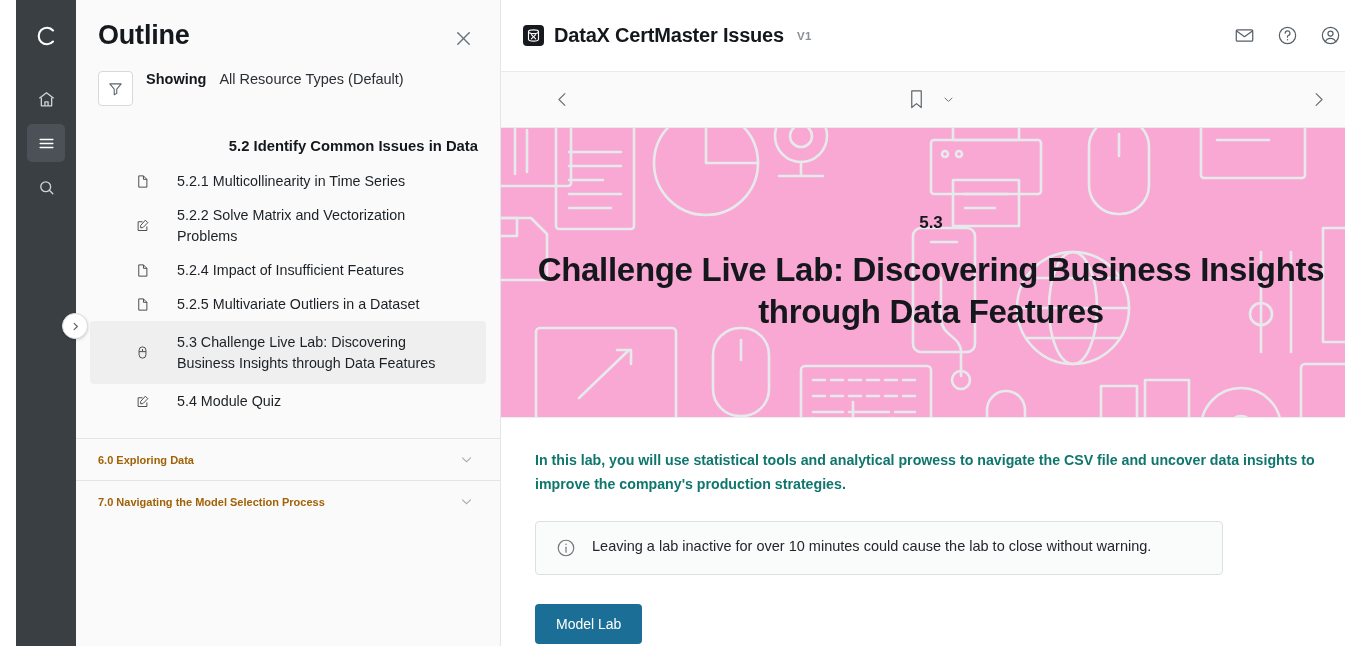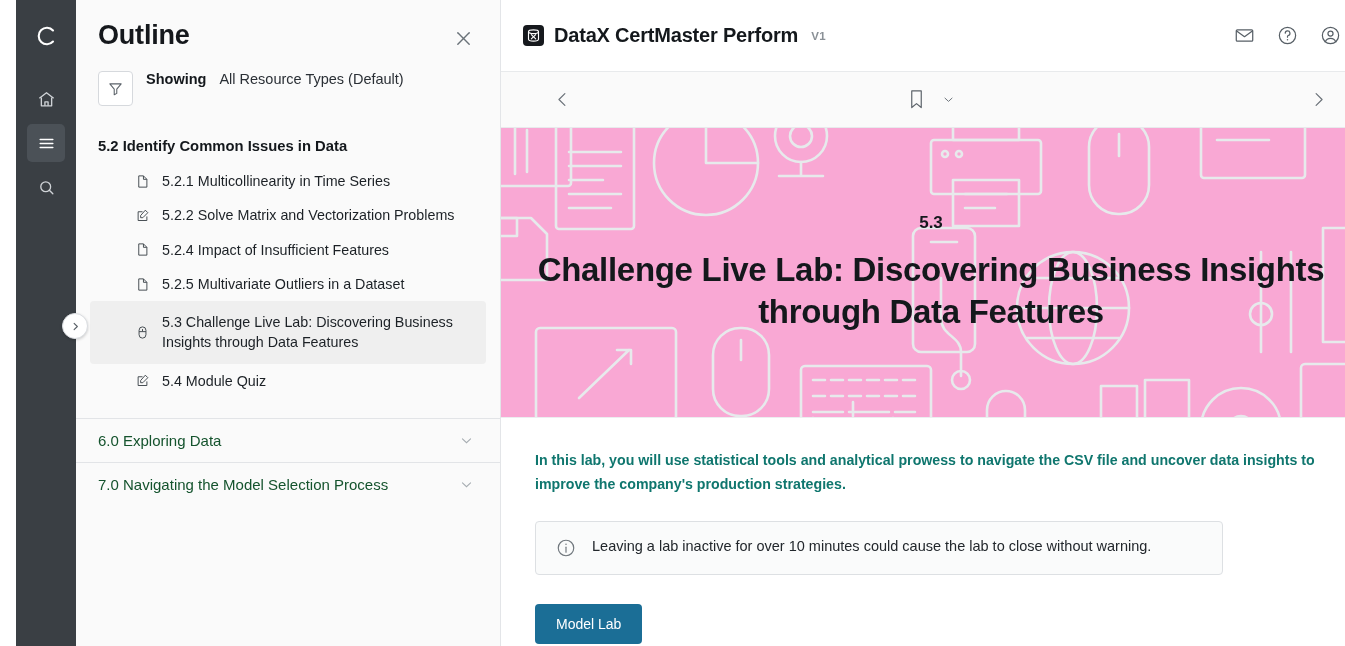--- a/index.html
+++ b/index.html
@@ -68,36 +68,37 @@
     overflow: hidden;
   }
   .clip-chevron {
     position: absolute; right: 30px; top: 2px; width: 12px; height: 5px;
     overflow: hidden; opacity: .35;
   }
 
   .sec-head {
     font-size: 14.8px; font-weight: bold; color: #14181c;
     padding: 10px 22px 10px 22px;
+    text-align: right;
   }
   .item {
-    display: flex; align-items: center; gap: 11px;
+    display: flex; align-items: center; gap: 26px;
     padding: 7px 26px 7px 45px; cursor: pointer;
     border-radius: 4px; margin: 0 14px;
   }
   .item.selected { background: #efefef; }
   .item-ico { flex: 0 0 16px; color: #3e454b; display: flex; align-items: center; }
   .item-label { font-size: 14.3px; color: #1c2126; line-height: 1.42; font-weight: 500; }
 
   .collapsible {
     display: flex; align-items: center; justify-content: space-between;
     padding: 13px 26px 13px 22px;
     border-top: 1px solid #e2e4e7; cursor: pointer;
   }
-  .collapsible-label { font-size: 15px; font-weight: normal; color: #14532d; }
+  .collapsible-label { font-size: 11px; font-weight: bold; color: #a16207; }
   .sb-track { position: absolute; right: 5px; top: 125px; bottom: 0; width: 8px; }
 
   
   .main { flex: 1; height: 646px; background: #ffffff; display: flex; flex-direction: column; overflow: hidden; }
   .topbar {
     height: 72px; flex: 0 0 72px; display: flex; align-items: center;
     padding: 0 20px 0 22px; border-bottom: 1px solid #e8eaec; background: #fff;
   }
   .brand { display: flex; align-items: center; gap: 10px; }
   .brand-logo {
@@ -317,21 +318,21 @@
     <div class="topbar">
       <div class="brand">
         <span class="brand-logo">
           <svg width="15" height="15" viewBox="0 0 24 24" fill="none" stroke="#ffffff" stroke-width="1.8" stroke-linecap="round">
             <ellipse cx="12" cy="6" rx="8" ry="3" fill="#16191d"></ellipse>
             <path d="M4 6v12c0 1.7 3.6 3 8 3s8-1.3 8-3V6"></path>
             <path d="M8.5 10.5l7 7"></path>
               <path d="M15.5 10.5l-7 7"></path>
           </svg>
         </span>
-        <span class="brand-title">DataX CertMaster Perform</span>
+        <span class="brand-title">DataX CertMaster Issues</span>
         <span class="brand-ver">V1</span>
       </div>
       <div class="topbar-icons">
         <span>
           <svg width="21" height="21" viewBox="0 0 24 24" fill="none" stroke="currentColor" stroke-width="1.4" stroke-linejoin="round">
             <rect x="2.6" y="5.5" width="18.8" height="13" rx="1.2"></rect>
               <path d="M2.6 6.6 12 13.4l9.4-6.8"></path>
           </svg>
         </span>
         <span>

